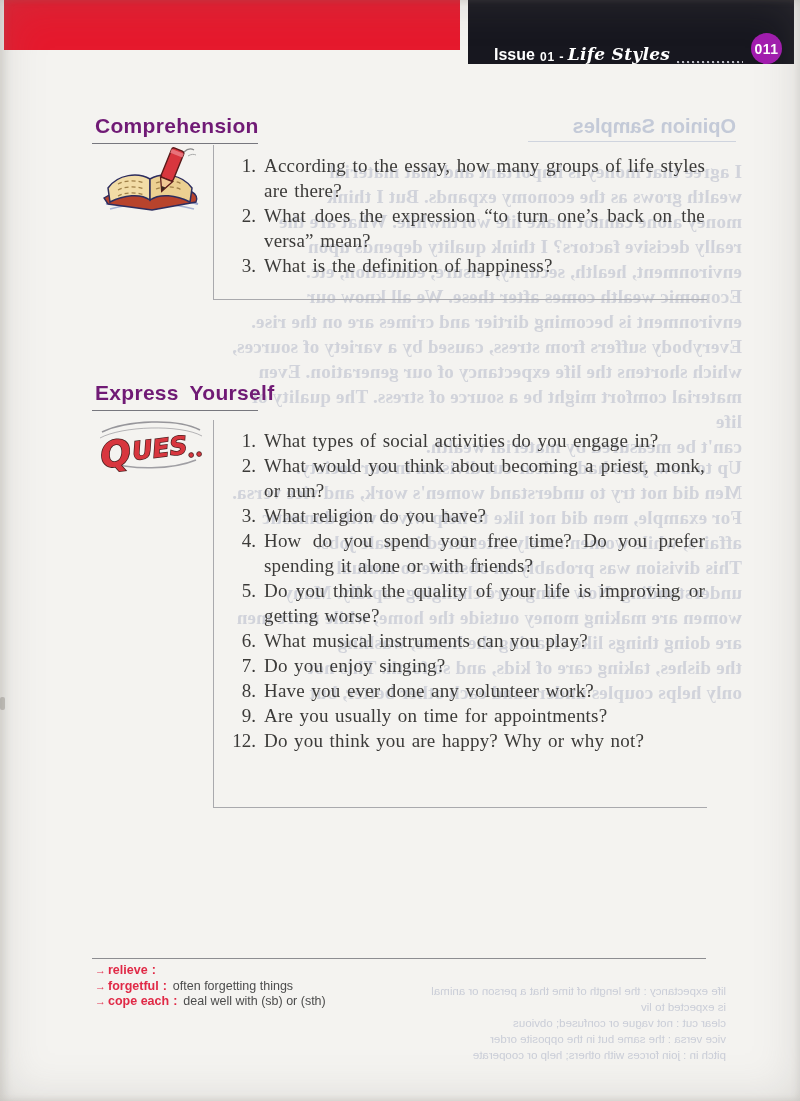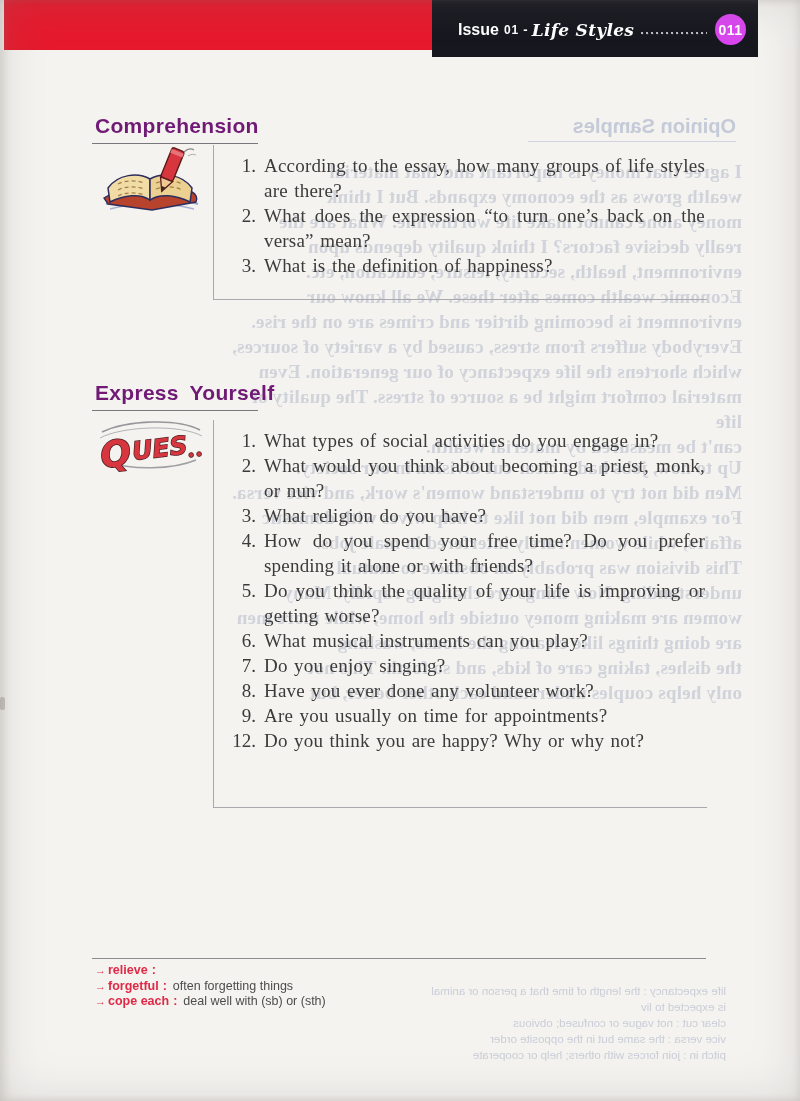--- a/index.html
+++ b/index.html
@@ -5,30 +5,30 @@
   html,body{margin:0;padding:0;}
   body{
     width:800px;height:1101px;position:relative;overflow:hidden;
     background:#f4f3f0;
     font-family:"Liberation Serif", serif;
   }
   .vignette{position:absolute;inset:0;pointer-events:none;z-index:9;
     box-shadow: inset 0 0 46px rgba(125,120,112,.22), inset 5px 0 8px rgba(125,120,112,.18), inset -3px 0 6px rgba(125,120,112,.10);}
   
   .red-bar{position:absolute;left:4px;top:0;width:456px;height:50px;background:#e6192d;z-index:3;}
-  .dark-bar{position:absolute;left:432px;top:0;width:326px;height:57px;background:#17171f;z-index:3;
-    display:flex;align-items:center;box-sizing:border-box;padding:2px 12px 0 26px;color:#fff;}
+  .dark-bar{position:absolute;left:468px;top:0;width:326px;height:64px;background:#17171f;z-index:3;
+    display:flex;align-items:flex-end;box-sizing:border-box;padding:2px 12px 0 26px;color:#fff;}
   .issue-label{font-family:"Liberation Sans",sans-serif;font-weight:bold;font-size:16px;}
   .issue-num{font-family:"Liberation Sans",sans-serif;font-weight:bold;font-size:12px;margin-left:5px;letter-spacing:1px;}
   .issue-dash{font-family:"Liberation Sans",sans-serif;font-weight:bold;font-size:13px;margin:0 4px;}
   .issue-title{font-family:"DejaVu Serif",serif;font-style:italic;font-weight:bold;font-size:17px;letter-spacing:.3px;}
   .leader{flex:1;height:3px;margin:8px 8px 0 7px;
     background-image:radial-gradient(circle at 1.2px 1.2px,#b9bac2 1px,transparent 1.4px);
     background-size:5px 3px;background-repeat:repeat-x;}
-  .page-badge{width:31px;height:31px;border-radius:50%;background:#d946ef;color:#fff;flex:none;
+  .page-badge{width:31px;height:31px;border-radius:50%;background:#a21caf;color:#fff;flex:none;
     font-family:"Liberation Sans",sans-serif;font-weight:bold;font-size:14px;
     display:flex;align-items:center;justify-content:center;letter-spacing:.5px;}
   
   .section-heading{position:absolute;left:95px;z-index:4;
     font-family:"Liberation Sans",sans-serif;font-weight:bold;font-size:21px;color:#701a75;letter-spacing:.3px;}
   #comp-heading{top:114px;}
   #exp-heading{top:381px;word-spacing:5px;}
   .heading-rule{position:absolute;left:92px;width:166px;height:1px;background:#77777e;z-index:4;}
   #comp-rule{top:143px;}
   #exp-rule{top:410px;}

